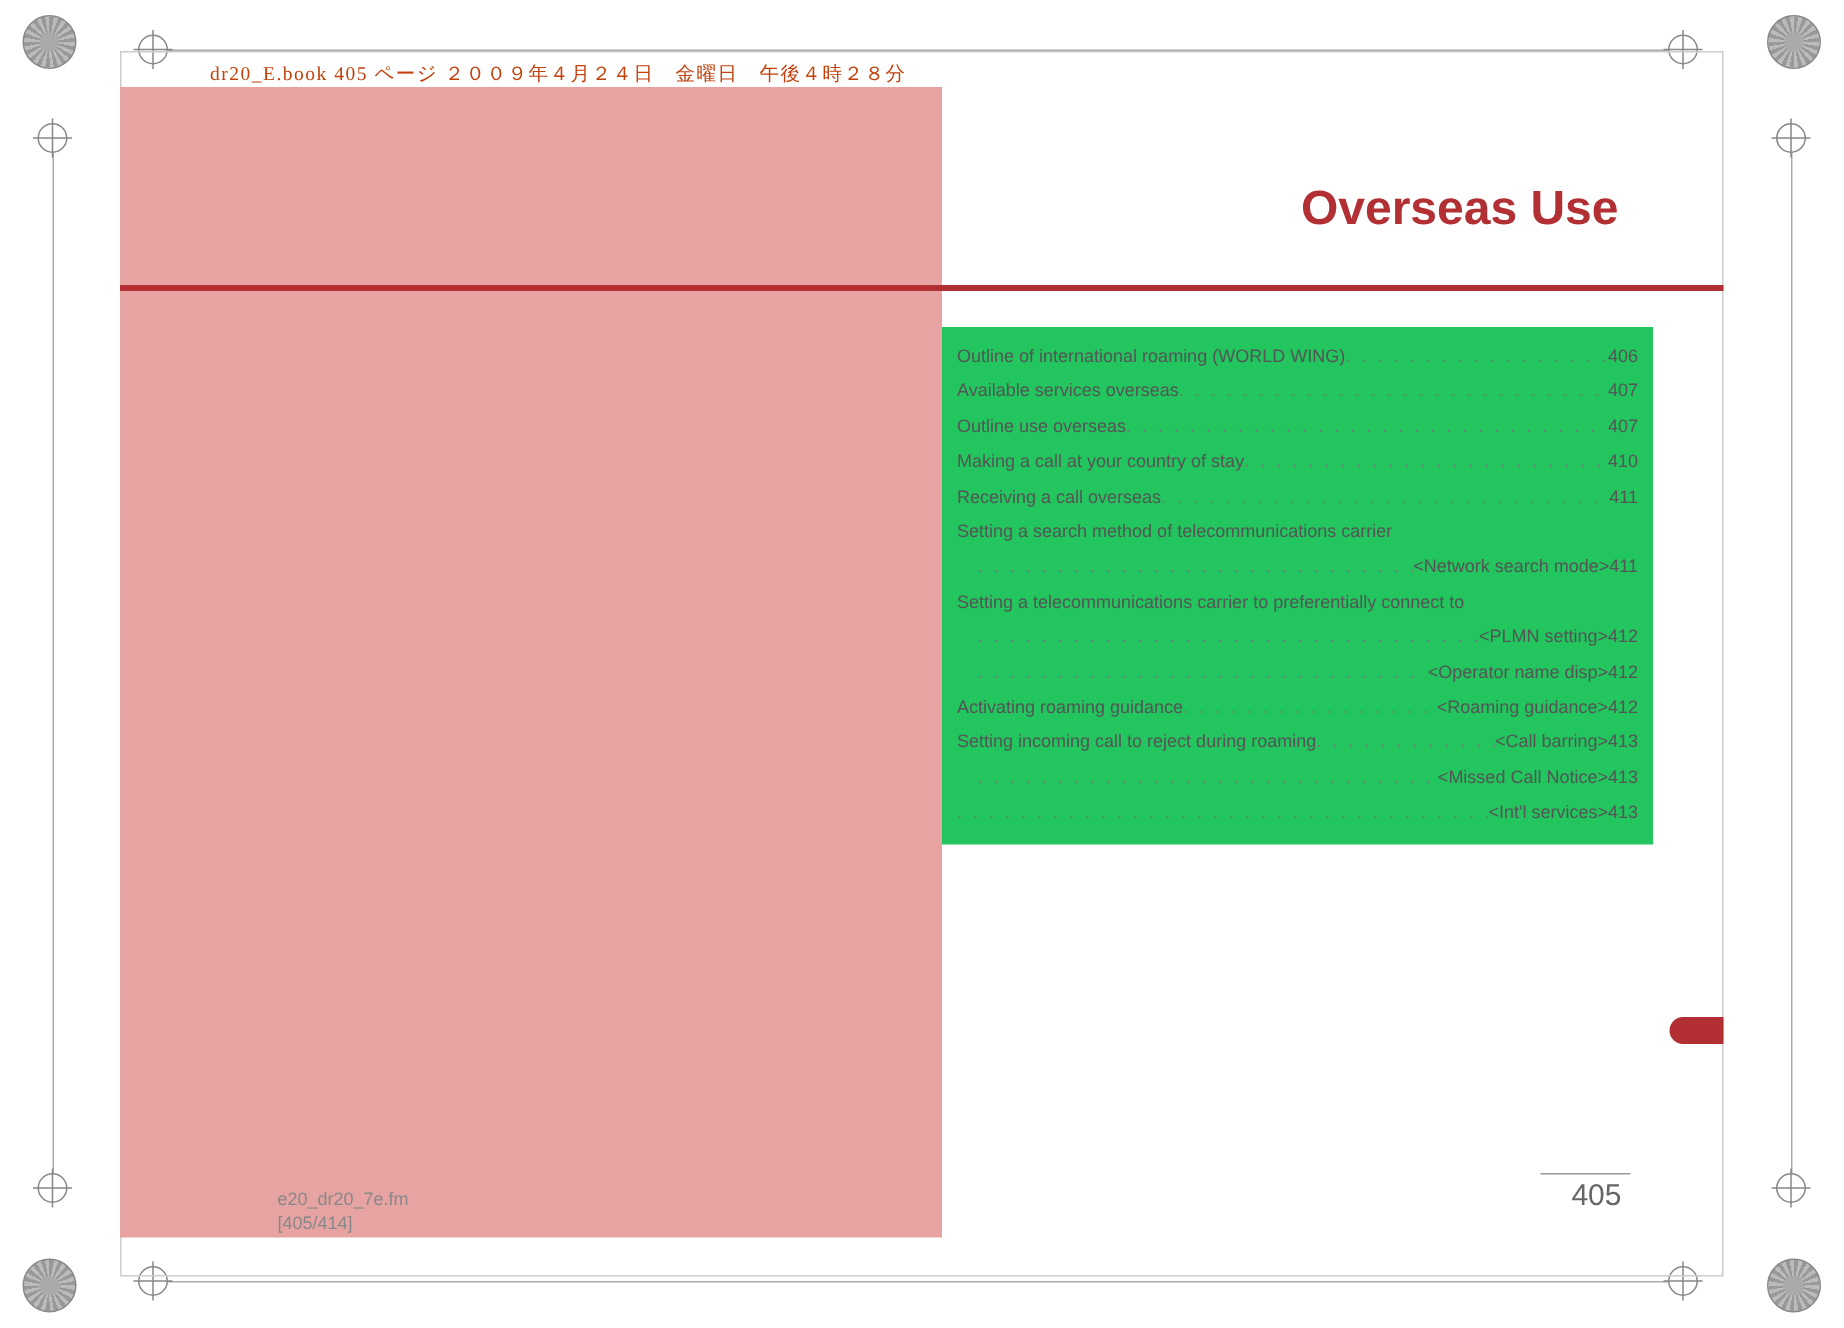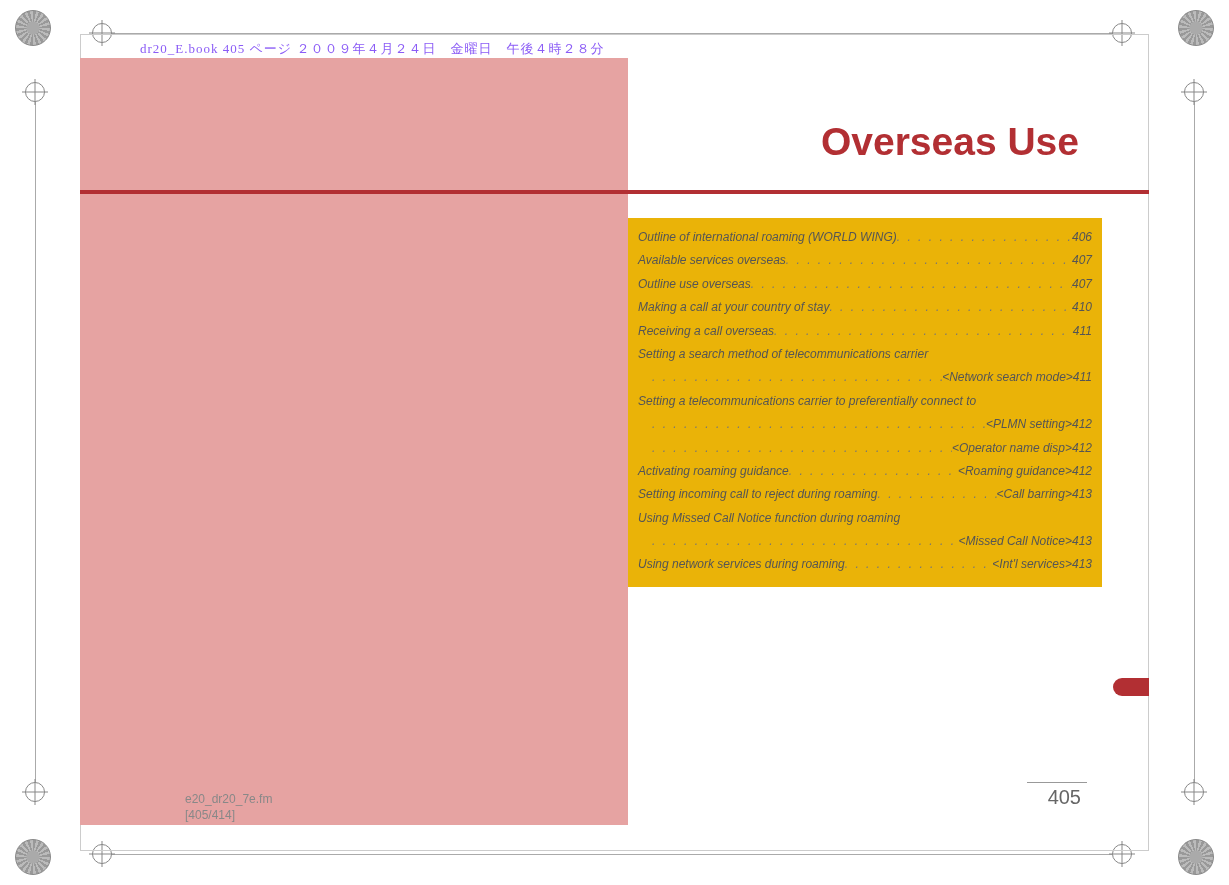--- a/index.html
+++ b/index.html
@@ -45,21 +45,21 @@
     left: 80px;
     right: 80px;
     bottom: 34px;
     border: 1px solid #ccc;
   }
   .book-header {
     position: absolute;
     top: 40px;
     left: 140px;
     font-size: 13px;
-    color: #8b5cf6;
+    color: #c2410c;
     font-family: "MS Mincho","Hiragino Mincho ProN",serif;
     letter-spacing: 1px;
     text-align: right;
   }
   .page-body {
     position: absolute;
     top: 58px;
     left: 80px;
     right: 80px;
     bottom: 60px;
@@ -74,43 +74,42 @@
   }
   .title-area {
     position: absolute;
     top: 62px;
     left: 0;
     right: 0;
     text-align: right;
     padding-right: 70px;
   }
   .chapter-title {
-    font-size: 39px;
+    font-size: 32px;
     font-weight: bold;
     color: #b22f33;
   }
   .red-rule {
     position: absolute;
     top: 132px;
     left: 0;
     right: 0;
     height: 4px;
     background: #b22f33;
   }
   .toc-box {
     position: absolute;
     top: 160px;
     left: 548px;
     width: 474px;
     padding: 8px 10px 10px 10px;
     font-size: 12px;
     color: #555;
     line-height: 1.95;
-    background: #eab308;
-    font-style: italic;
+    background: #22c55e;
   }
   .toc-row {
     display: flex;
     white-space: nowrap;
     align-items: baseline;
   }
   .toc-row .label { flex: 0 0 auto; }
   .toc-row .dots {
     flex: 1 1 auto;
     overflow: hidden;
@@ -256,30 +255,26 @@
         <span class="dots"></span>
         <span class="suffix">&lt;Roaming guidance&gt;</span>
         <span class="pnum">412</span>
       </div>
       <div class="toc-row">
         <span class="label">Setting incoming call to reject during roaming</span>
         <span class="dots"></span>
         <span class="suffix"> &lt;Call barring&gt;</span>
         <span class="pnum">413</span>
       </div>
-      <div class="toc-row">
-        <span class="label">Using Missed Call Notice function during roaming</span>
-      </div>
       <div class="toc-row toc-cont">
         <span class="dots"></span>
         <span class="suffix">&lt;Missed Call Notice&gt;</span>
         <span class="pnum">413</span>
       </div>
       <div class="toc-row">
-        <span class="label">Using network services during roaming</span>
         <span class="dots"></span>
         <span class="suffix">&lt;Int'l services&gt;</span>
         <span class="pnum">413</span>
       </div>
     </div>
 
   <div class="side-tab"></div>
 
   <div class="page-num-rule"></div>
   <div class="page-number">405</div>

